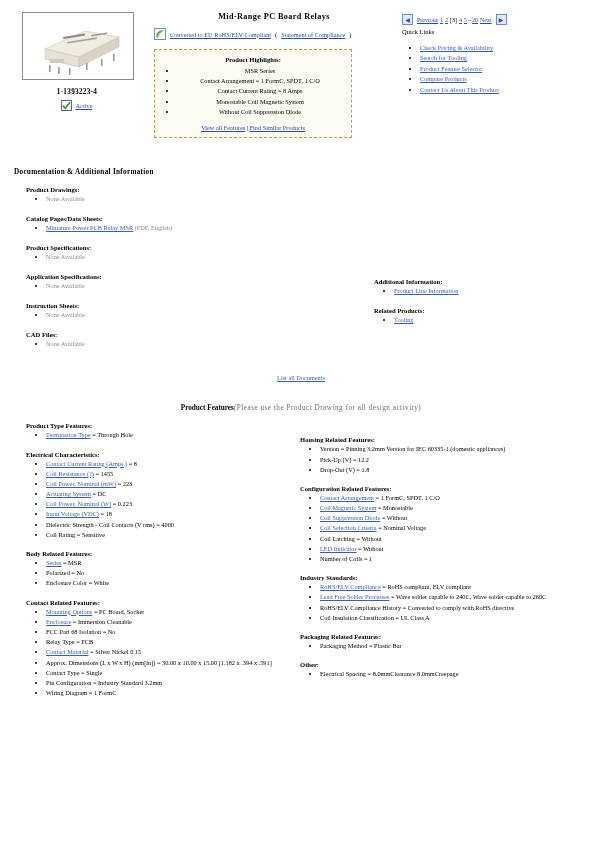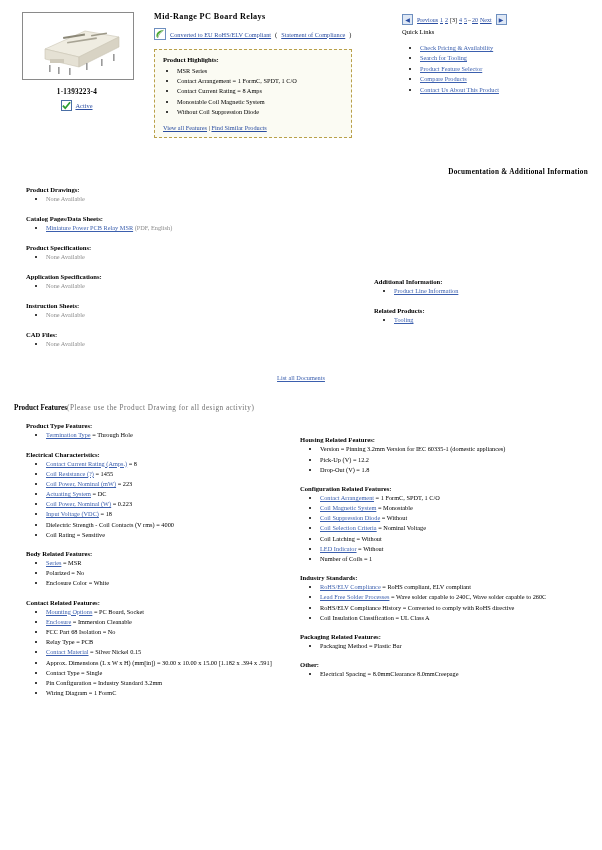--- a/index.html
+++ b/index.html
@@ -89,20 +89,21 @@
   .link-blue {
     color: #3b5fae;
     text-decoration: underline;
   }
 
   
   .mid-col {
     flex: 1 1 auto;
     padding-left: 18px;
     padding-right: 8px;
+    text-align: center;
   }
   .subtitle {
     font-weight: bold;
     font-size: 8.2px;
     letter-spacing: 0.4px;
     margin-bottom: 7px;
   }
   .rohs-row {
     display: flex;
     align-items: center;
@@ -186,21 +187,21 @@
     list-style: disc;
   }
   .quicklinks li {
     font-size: 6.3px;
     line-height: 1.65;
   }
   .quicklinks li a { color:#3b5fae; text-decoration: underline; }
 
   
   .section-heading {
-    text-align: right;
+    text-align: left;
     font-weight: bold;
     font-size: 7.2px;
     letter-spacing: 0.3px;
     margin-top: 30px;
   }
   .docs-wrap {
     display: flex;
     margin-top: 10px;
   }
   .docs-left { width: 350px; flex: 0 0 350px; padding-left: 12px; box-sizing:border-box;}
@@ -222,21 +223,21 @@
   }
   .muted { color: #8c8c8c; }
   .list-all-row {
     text-align: center;
     margin-top: 14px;
     font-size: 6.3px;
   }
 
   
   .features-heading {
-    text-align: left;
+    text-align: center;
     margin-top: 23px;
     font-size: 7.2px;
   }
   .features-heading b { font-weight: bold; }
   .features-heading span.note { color: #6d6d6d; letter-spacing: 0.5px; }
 
   .features-wrap {
     display: flex;
     margin-top: 10px;
   }

